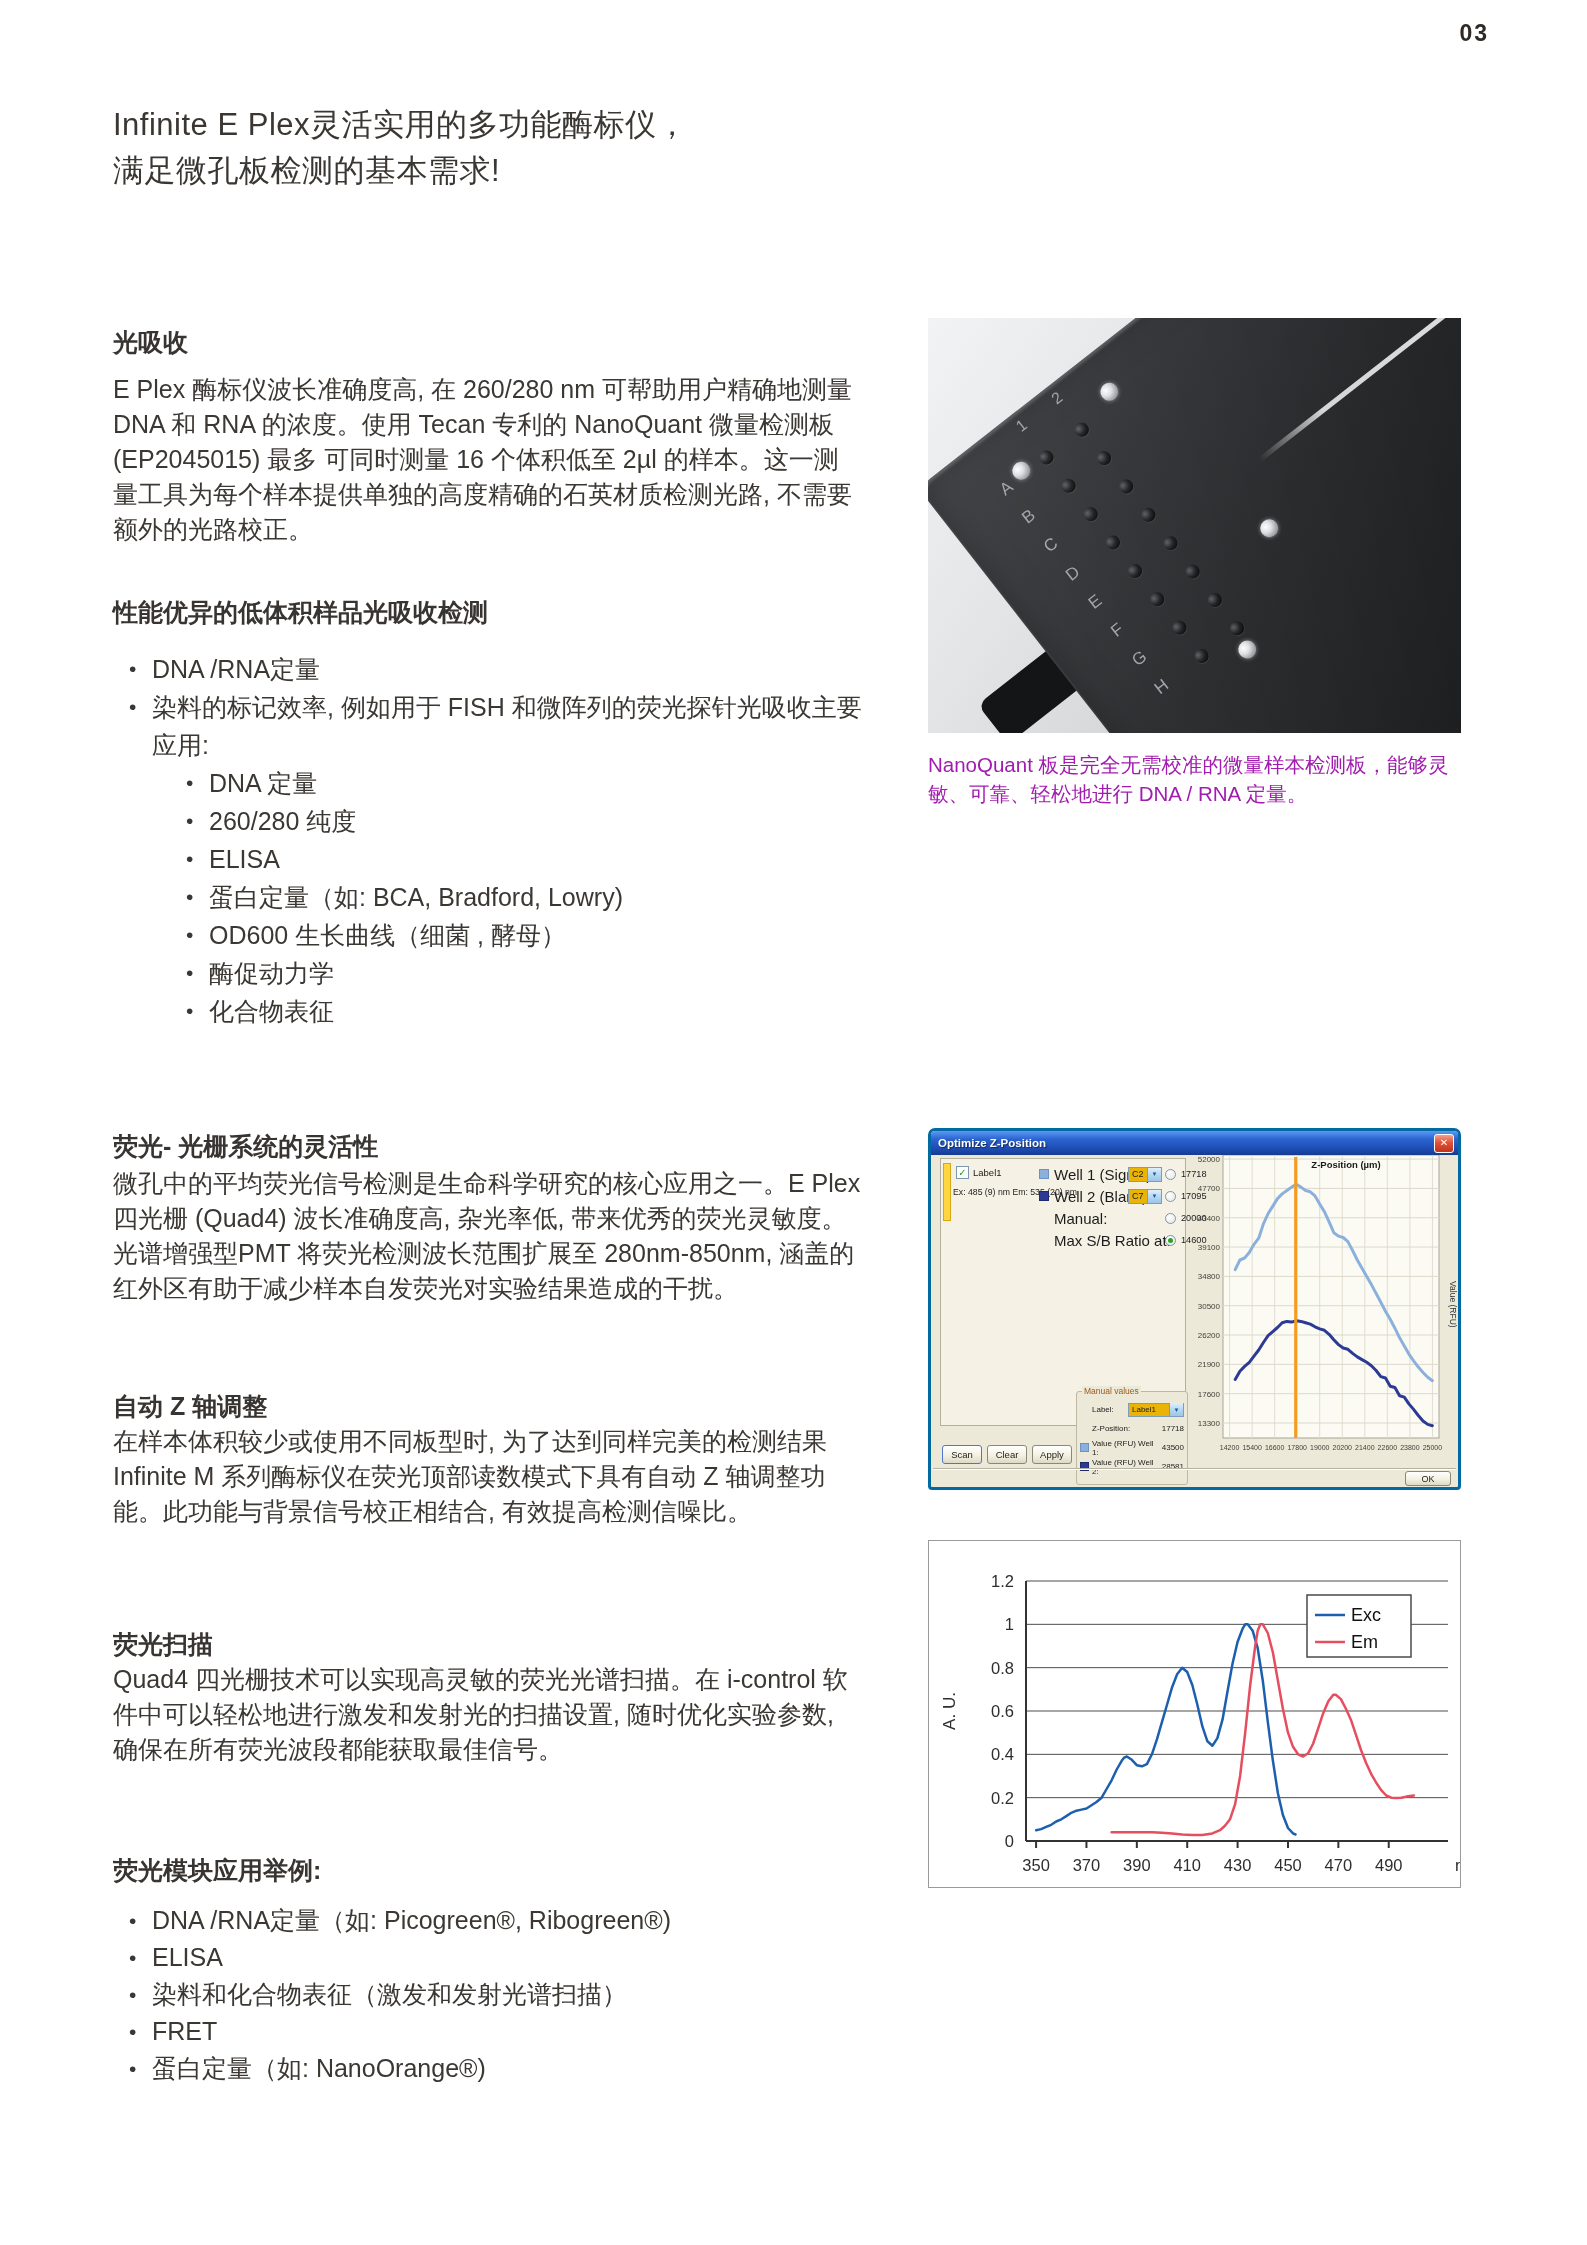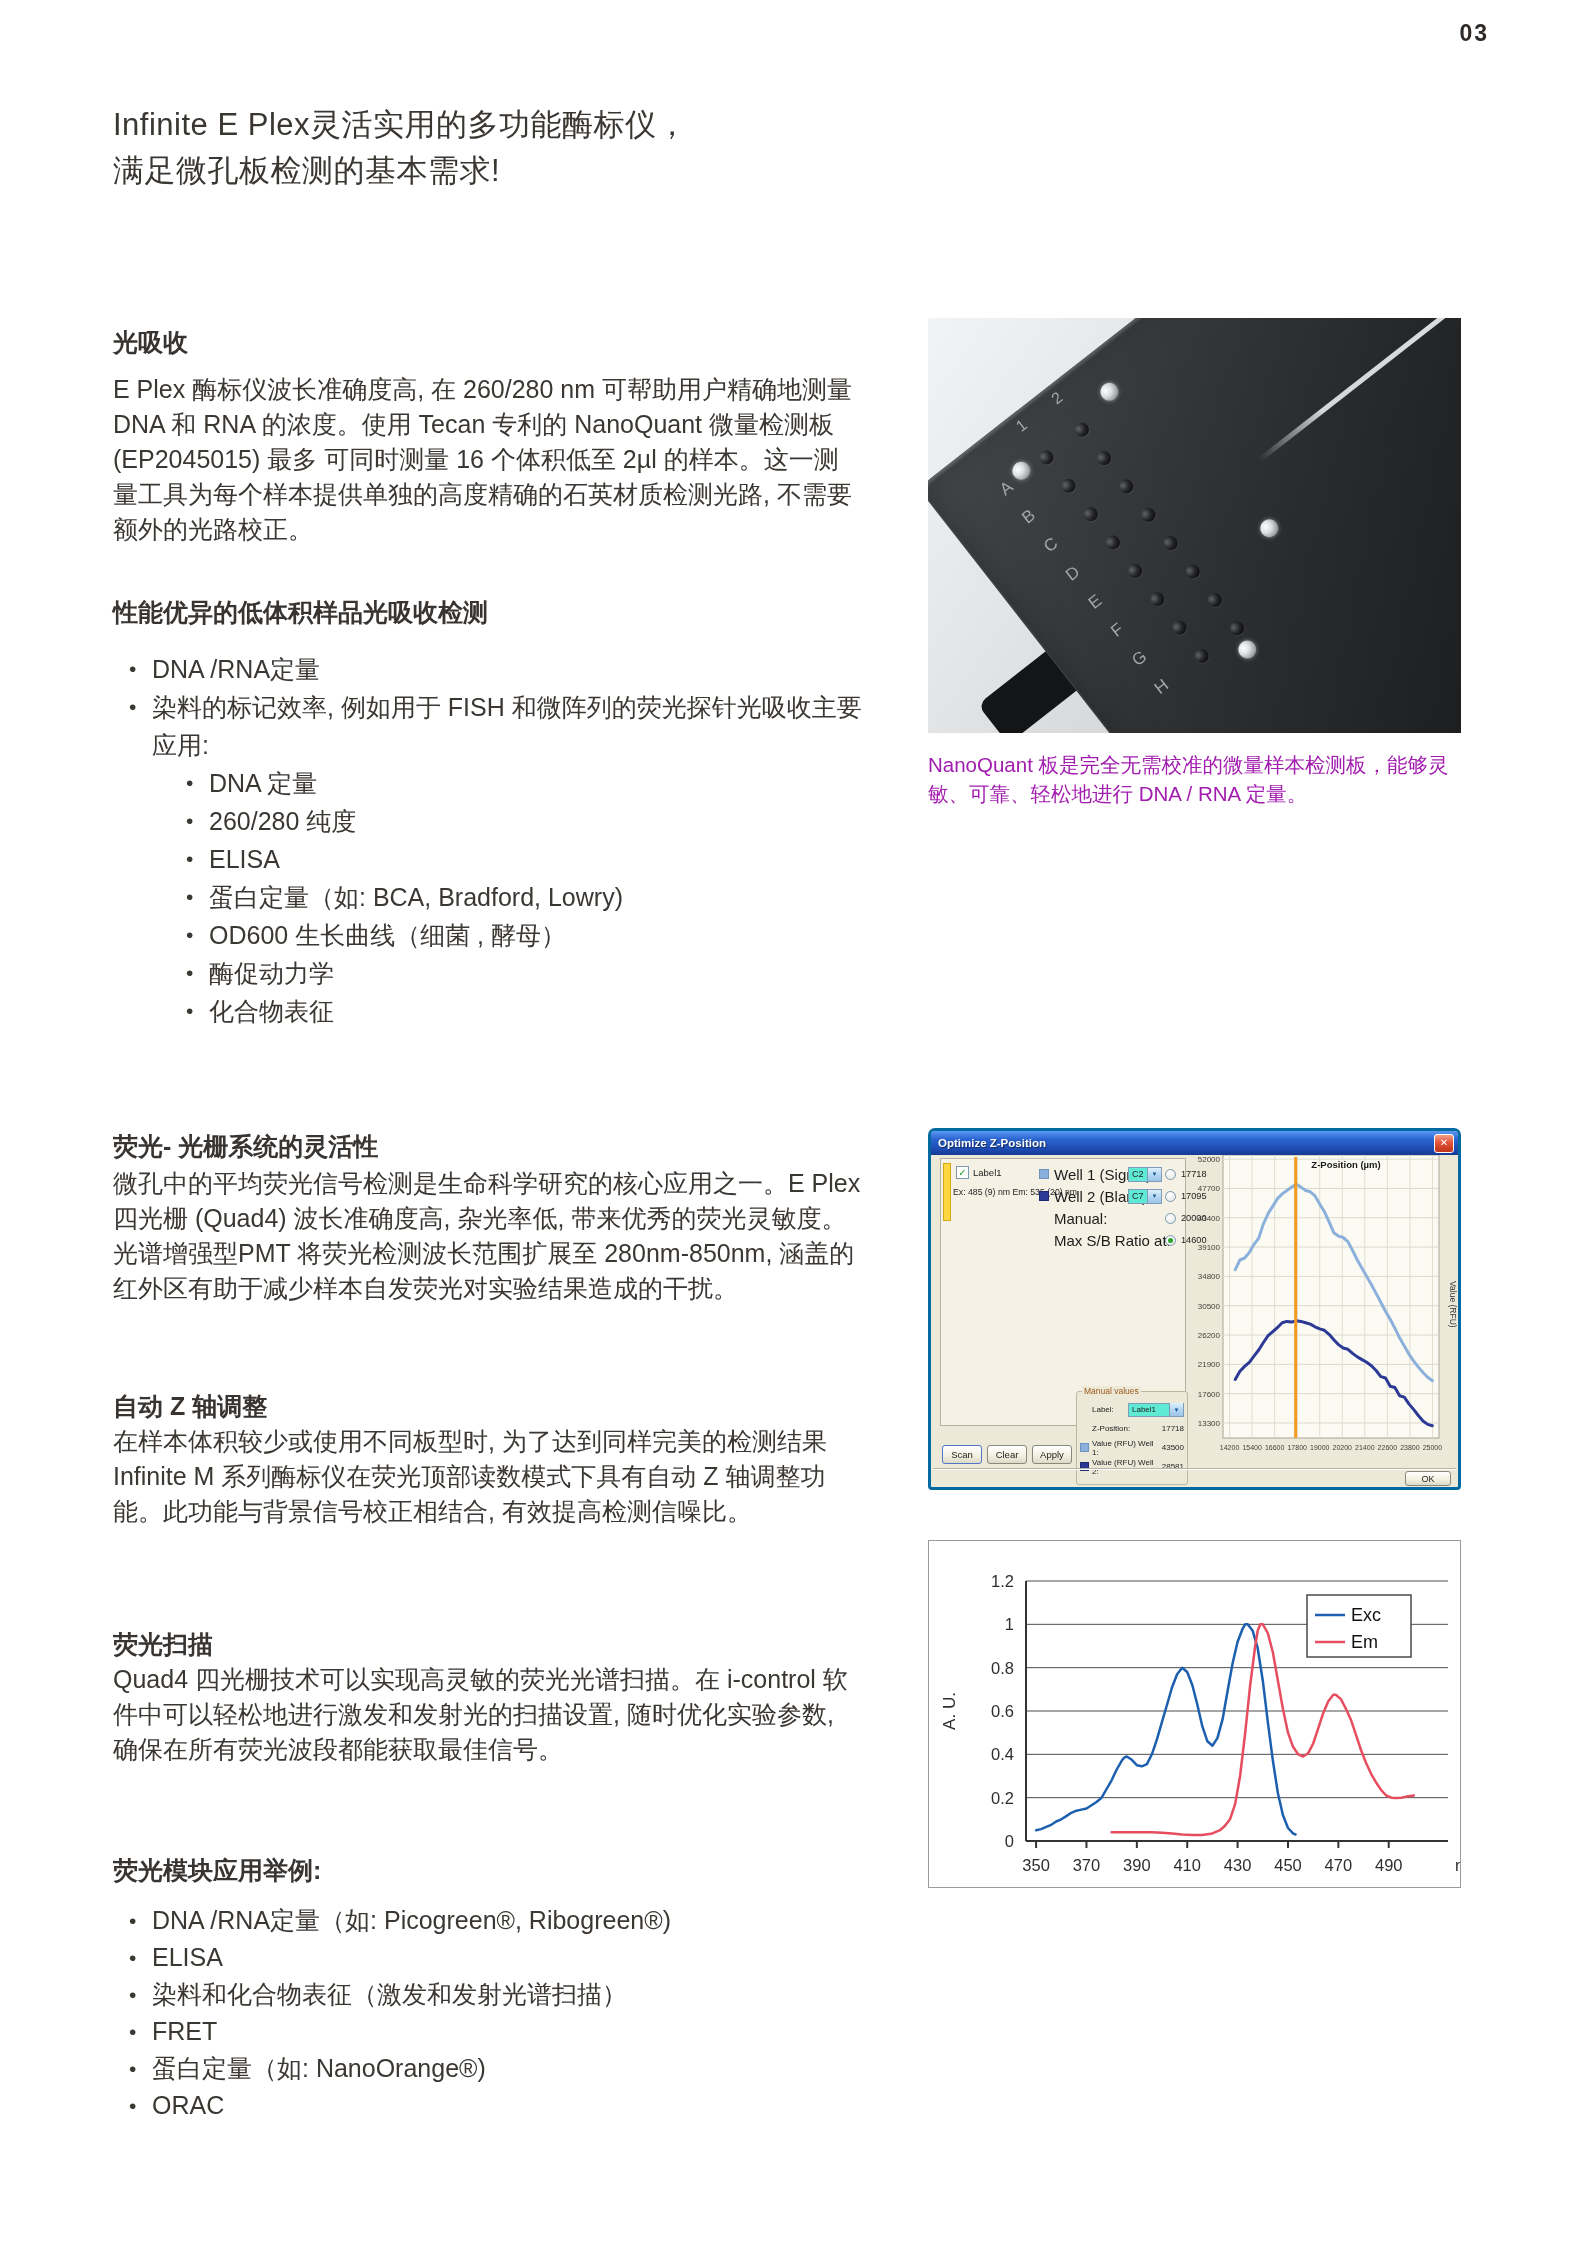--- a/index.html
+++ b/index.html
@@ -55,21 +55,21 @@
   .cbrow{position:absolute;left:15px;top:7px;display:flex;align-items:center;gap:4px;}
   .cb{width:11px;height:11px;border:1px solid #7a98af;background:#fff;display:inline-flex;align-items:center;justify-content:center;}
   .cb::after{content:"✓";color:#1fa31f;font-size:10px;font-weight:bold;margin-top:-1px;}
   .exem{position:absolute;left:12px;top:28px;font-size:8.7px;white-space:nowrap;color:#222;}
   .wellrows{position:absolute;left:98px;top:4px;width:146px;}
   .wrow{display:grid;grid-template-columns:12px 71px 34px 13px 1fr;align-items:center;gap:3px;height:22px;}
   .wrow .wlabel{white-space:nowrap;font-size:15px;}
   .sq{width:10px;height:10px;display:inline-block;}
   .sq1{background:#8cb0dc;border:1px solid #6f93c0;box-sizing:border-box;}
   .sq2{background:#2c3a96;border:1px solid #1e2a70;box-sizing:border-box;}
-  .dd{display:inline-flex;align-items:center;justify-content:space-between;background:#5eead4;border:1px solid #7f9db9;
+  .dd{display:inline-flex;align-items:center;justify-content:space-between;background:#eab308;border:1px solid #7f9db9;
       height:15px;font-size:9px;padding-left:3px;box-sizing:border-box;width:100%;}
   .dd i{font-style:normal;}
   .dda{width:13px;height:13px;background:linear-gradient(#dff0fb,#b6d8f2 50%,#9cc5e8);border-left:1px solid #7f9db9;
       display:flex;align-items:center;justify-content:center;}
   .dda::after{content:"▼";font-size:6px;color:#1b5a99;}
   .radio{width:11px;height:11px;border-radius:50%;border:1px solid #7a98af;box-sizing:border-box;
       background:radial-gradient(circle at 35% 30%,#fff,#e4e4e4);display:inline-block;position:relative;}
   .radio.sel::after{content:"";position:absolute;inset:2px;border-radius:50%;background:#2da32d;}
   .rval{font-size:9.2px;}
   .group{position:absolute;left:145px;top:260px;width:112px;height:94px;background:#ece9d8;
@@ -130,21 +130,20 @@
 <h3 class="abs h" style="top:1628px">荧光扫描</h3>
 <p class="abs p" style="top:1662px">Quad4 四光栅技术可以实现高灵敏的荧光光谱扫描。在 i-control 软件中可以轻松地进行激发和发射光的扫描设置, 随时优化实验参数, 确保在所有荧光波段都能获取最佳信号。</p>
 
 <h3 class="abs h" style="top:1854px">荧光模块应用举例:</h3>
 <ul class="abs list fapps" style="top:1890px">
   <li>DNA /RNA定量（如: Picogreen®, Ribogreen®)</li>
   <li>ELISA</li>
   <li>染料和化合物表征（激发和发射光谱扫描）</li>
   <li>FRET</li>
   <li>蛋白定量（如: NanoOrange®)</li>
-  <li>ORAC</li>
 </ul>
 
 <div class="abs photo">
   <div class="groove"></div>
   <div class="plate" id="plate">
       <span class="plate-num" style="left: 120px; top: 15px;">1</span>
       <span class="plate-num" style="left: 165px; top: 15px;">2</span>
       <span class="plate-letter" style="left: 70px; top: 55px;">A</span>
       <div class="well" style="left: 120px; top: 55px;"></div>
       <div class="well" style="left: 165px; top: 55px;"></div>

